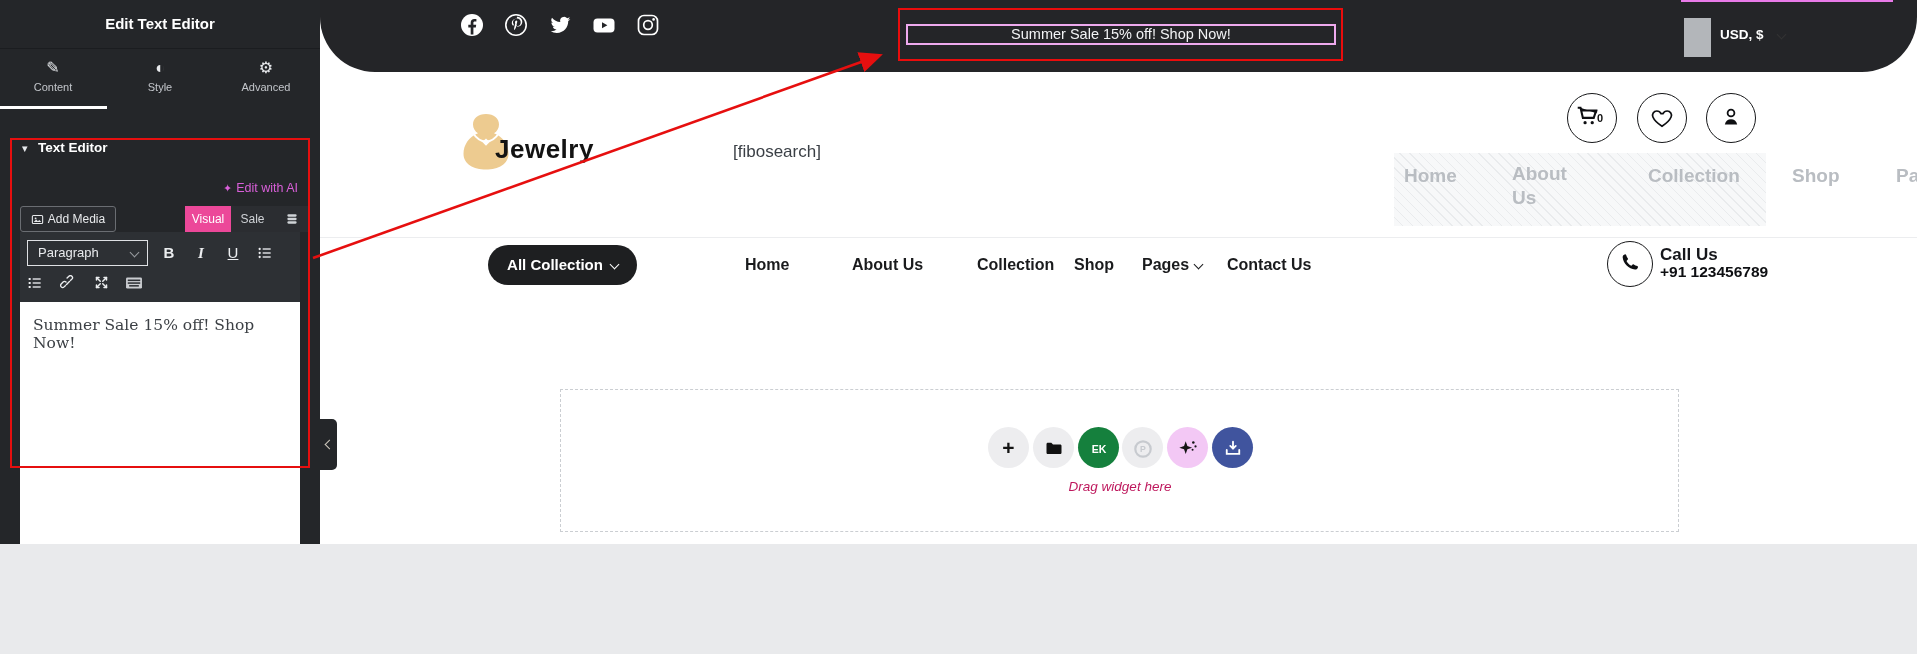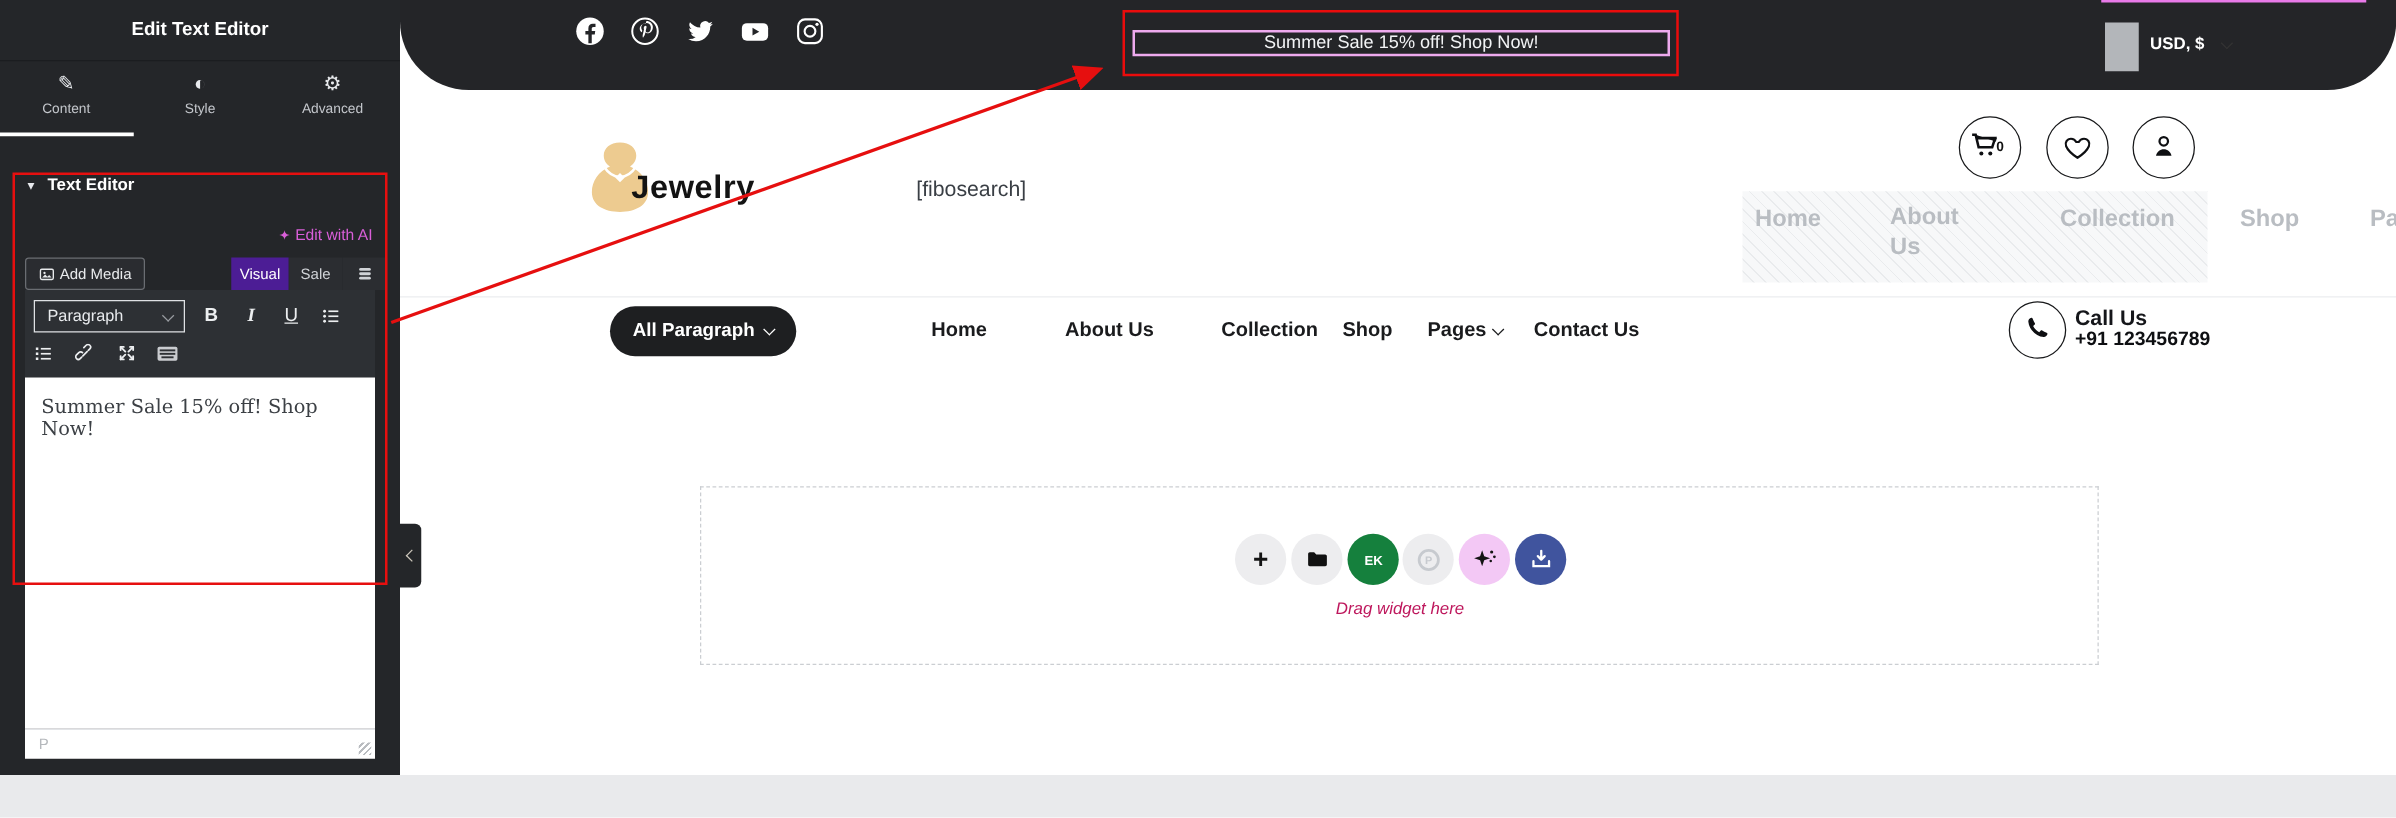--- a/index.html
+++ b/index.html
@@ -1,34 +1,34 @@
 <!DOCTYPE html>
 <html><head>
 <meta charset="utf-8">
 <style>
   html,body{margin:0;padding:0;background:#e9eaec;}
-  #app{position:relative;width:1917px;height:620px;overflow:hidden;background:#ffffff;
+  #app{position:relative;width:1917px;height:544px;overflow:hidden;background:#ffffff;
        font-family:"Liberation Sans",sans-serif;-webkit-font-smoothing:antialiased;}
   
   .sidebar{position:absolute;left:0;top:0;width:320px;height:654px;background:#242629;z-index:5;}
   .panel-title{position:absolute;left:0;top:0;width:320px;height:48px;line-height:48px;text-align:center;
        color:#fff;font-size:15px;font-weight:bold;border-bottom:1px solid #1b1d20;}
   .tab{position:absolute;top:48px;width:106px;height:60px;text-align:center;color:#c3c6cb;font-size:11px;cursor:pointer;}
   .tab .ticon{display:block;margin:11px auto 4px;font-size:16px;line-height:18px;color:#e8eaed;}
   .tab-underline{position:absolute;left:0;top:106px;width:107px;height:3px;background:#ffffff;}
   .redbox{position:absolute;left:10px;top:138px;width:300px;height:330px;border:2px solid #e60f0f;box-sizing:border-box;z-index:8;pointer-events:none;}
   .sec-caret{position:absolute;left:22px;top:142px;color:#e8eaed;font-size:11px;}
   .sec-title{position:absolute;left:38px;top:140px;color:#ffffff;font-size:13.5px;font-weight:bold;}
   .ai-link{position:absolute;left:0;top:181px;width:298px;text-align:right;color:#d95fd9;font-size:12.5px;cursor:pointer;}
   .ai-spark{font-size:11px;margin-right:4px;}
   .addmedia{position:absolute;left:20px;top:206px;width:96px;height:26px;box-sizing:border-box;border:1px solid #6a6d72;
        border-radius:3px;color:#e8eaec;font-size:12px;line-height:24px;text-align:center;background:#2a2c30;cursor:pointer;}
   .addmedia svg{vertical-align:-3px;margin-right:4px;}
   .edtab{position:absolute;top:206px;height:26px;line-height:26px;font-size:12px;color:#d0d3d7;text-align:center;cursor:pointer;box-sizing:border-box;}
-  .edtab.visual{left:185px;width:46px;background:#4c1d95;color:#fff;}
+  .edtab.visual{left:185px;width:46px;background:#ec4899;color:#fff;}
   .edtab.code{left:231px;width:43px;background:#2b2d31;}
   .edtab.sink{left:274px;width:36px;background:#2b2d31;}
   .chrome{position:absolute;left:20px;top:232px;width:280px;height:70px;background:#2d3034;}
   .pselect{position:absolute;left:27px;top:240px;width:121px;height:26px;box-sizing:border-box;border:1.5px solid #dfe1e4;
        color:#e9ebee;font-size:13px;line-height:23px;padding-left:10px;cursor:pointer;}
   .pselect .chev{position:absolute;right:9px;top:8px;border-color:#9a9da2;}
   .tbtn{position:absolute;top:240px;width:26px;height:26px;text-align:center;line-height:26px;color:#eceef0;font-size:15px;cursor:pointer;}
   .tbtn2{position:absolute;top:270px;width:26px;height:26px;text-align:center;line-height:26px;cursor:pointer;}
   .editor{position:absolute;left:20px;top:302px;width:280px;height:281px;background:#ffffff;}
   .editor-text{position:absolute;left:13px;top:14px;right:10px;font-family:"DejaVu Serif","Liberation Serif",serif;
@@ -49,21 +49,21 @@
   .soc{position:absolute;top:13px;width:24px;height:24px;cursor:pointer;}
   .ann-red{position:absolute;left:578px;top:8px;width:445px;height:53px;border:2px solid #ea0c0c;box-sizing:border-box;z-index:9;pointer-events:none;}
   .ann-pink{position:absolute;left:586px;top:24px;width:430px;height:21px;border:2px solid #eeaaee;box-sizing:border-box;
        text-align:center;line-height:17px;color:#f2f3f5;font-size:14.5px;cursor:pointer;}
   .pink-topline{position:absolute;left:1361px;top:0;width:212px;height:2px;background:#e87ae8;}
   .cur-img{position:absolute;left:1364px;top:18px;width:27px;height:39px;background:#b3b6ba;}
   .cur-label{position:absolute;left:1400px;top:27px;color:#fff;font-size:13.5px;font-weight:600;}
   .cur-chev{position:absolute;left:1458px;top:31px;border-color:#d6d9dc;}
   .chev{display:inline-block;width:6px;height:6px;border-right:1.8px solid #333;border-bottom:1.8px solid #333;transform:rotate(45deg);}
   
-  .logo-wrap{position:absolute;left:150px;top:112px;width:230px;height:64px;cursor:pointer;}
+  .logo-wrap{position:absolute;left:140px;top:112px;width:230px;height:64px;cursor:pointer;}
   .logo-text{position:absolute;left:35px;top:22px;font-size:26px;font-weight:800;color:#131313;letter-spacing:.5px;}
   .fibo{position:absolute;left:413px;top:142px;font-size:17px;color:#3a3f45;}
   .hicon{position:absolute;top:93px;width:50px;height:50px;border:1.6px solid #17181a;border-radius:50%;box-sizing:border-box;
        text-align:center;cursor:pointer;background:#fff;}
   .cart-count{position:absolute;left:29px;top:18px;font-size:11px;font-weight:bold;color:#111;}
   .hatch{position:absolute;left:1074px;top:153px;width:372px;height:73px;
        background:repeating-linear-gradient(45deg,#f7f8f9 0 6px,#e9ebed 6px 7px);}
   .ghost{position:absolute;top:165px;color:#b9bdc2;font-size:19px;font-weight:700;white-space:nowrap;}
   .ghost.wrap{white-space:normal;line-height:24px;top:162px;}
   .hdr-line{position:absolute;left:0;top:237px;width:1597px;height:0;border-top:1px solid #ecedef;}
@@ -277,21 +277,21 @@
 
     <div class="hatch"></div>
     <div class="ghost" style="left:1084px;">Home</div>
     <div class="ghost wrap" style="left:1192px;width:64px;">About Us</div>
     <div class="ghost" style="left:1328px;">Collection</div>
     <div class="ghost" style="left:1472px;">Shop</div>
     <div class="ghost" style="left:1576px;">Pages</div>
     <div class="hdr-line"></div>
 
     <div class="pill">
-      <span>All Paragraph</span><span class="chev"></span>
+      <span>All Collection</span><span class="chev"></span>
     </div>
     <div class="snav" style="left:425px;">Home</div>
     <div class="snav" style="left:532px;">About Us</div>
     <div class="snav" style="left:657px;">Collection</div>
     <div class="snav" style="left:754px;">Shop</div>
     <div class="snav" style="left:822px;">
       <span>Pages</span><span class="chev"></span>
     </div>
     <div class="snav" style="left:907px;">Contact Us</div>
 

